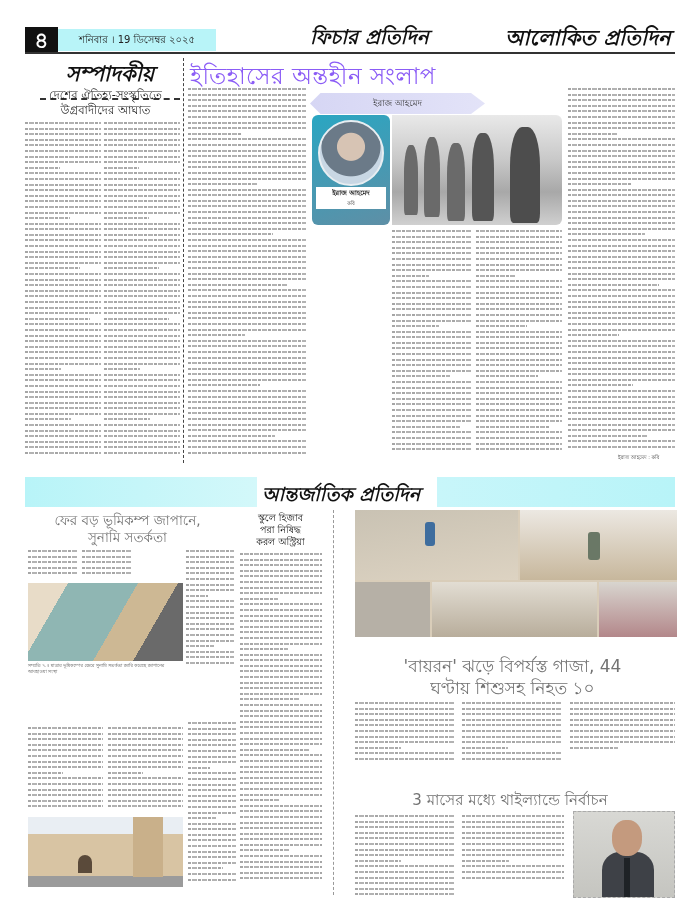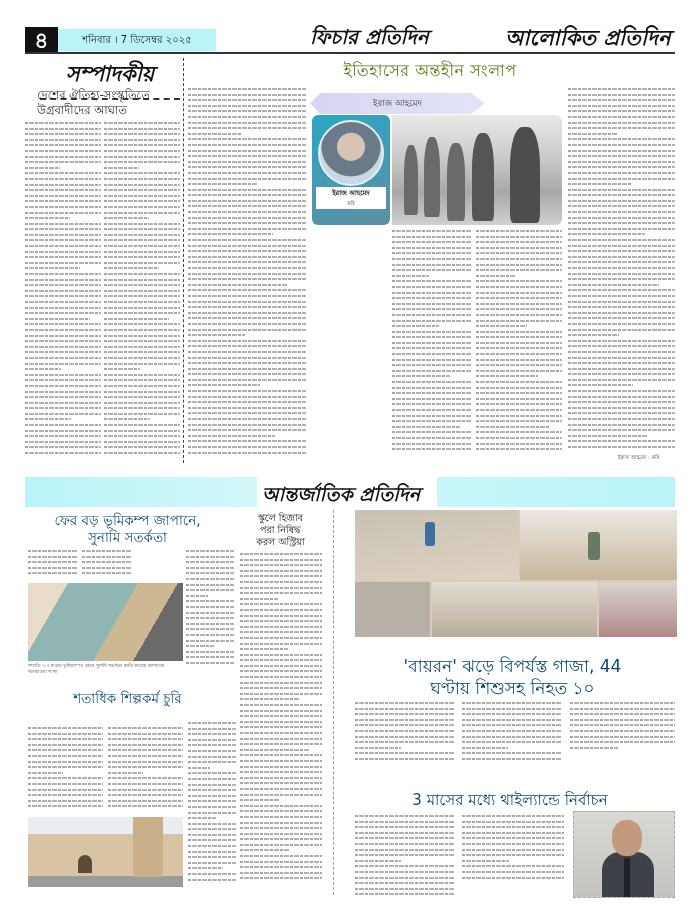--- a/index.html
+++ b/index.html
@@ -5,51 +5,51 @@
 *{box-sizing:border-box;margin:0;padding:0}
 html,body{width:700px;height:910px;background:#fff;overflow:hidden}
 body{position:relative;font-family:"DejaVu Sans",sans-serif;color:#222}
 .abs{position:absolute}
 .pg-num{left:25px;top:27px;width:33px;height:27px;background:#111;color:#fff;font-size:22px;font-weight:bold;text-align:center;line-height:27px}
 .date-bar{left:58px;top:29px;width:158px;height:22px;background:#b8f4f8;font-size:10px;line-height:22px;text-align:center;color:#222}
 .section{left:310px;top:22px;font-family:"DejaVu Serif",serif;font-size:20px;font-weight:bold;color:#111;font-style:italic}
 .brand{left:505px;top:22px;font-family:"DejaVu Serif",serif;font-size:21px;font-weight:bold;color:#111;font-style:italic}
 .top-rule{left:25px;top:52px;width:650px;height:2px;background:#333}
 .editorial-head{left:40px;top:58px;width:140px;text-align:center;font-family:"DejaVu Serif",serif;font-size:21px;font-weight:bold;font-style:italic;color:#111;border-bottom:2px dashed #333;padding-bottom:5px}
-.ed-title{left:37px;top:88px;width:155px;font-size:11.5px;line-height:15px;color:#222}
+.ed-title{left:28px;top:88px;width:155px;text-align:center;font-size:11.5px;line-height:15px;color:#222}
 .col{font-size:4px;line-height:5.6px;color:#555;text-align:justify;overflow:hidden}
 .col .ln{display:block;height:5.6px;border-bottom:1px solid transparent;background:repeating-linear-gradient(90deg,#888 0 3px,#fff 3px 4px,#999 4px 9px,#fff 9px 10px);background-size:100% 2px;background-repeat:no-repeat;background-position:0 2px;opacity:.75}
 .vdash{border-left:1px dashed #444}
-.feat-title{left:190px;top:58px;width:480px;text-align:center;font-size:16px;color:#4d7c0f;letter-spacing:.5px}
+.feat-title{left:190px;top:58px;width:480px;text-align:left;font-size:23px;color:#8b5cf6;letter-spacing:.5px}
 .author-banner{left:310px;top:93px;width:175px;height:21px;background:linear-gradient(90deg,#d6d6f4,#e3e3f8);clip-path:polygon(6% 0,92% 0,100% 50%,92% 100%,6% 100%,0 50%);font-size:8.5px;line-height:21px;text-align:center;color:#333}
 .author-box{left:312px;top:115px;width:78px;height:110px;background:linear-gradient(160deg,#2aa6c2,#5e8fa6);border-radius:6px}
 .author-photo{left:318px;top:120px;width:66px;height:66px;border-radius:50%;background:radial-gradient(circle at 50% 40%,#d7c4b4 0 28%,#6b7a88 30% 60%,#c8d7e4 62%);border:2px solid #e8eef2}
 .author-tag{left:316px;top:187px;width:70px;height:22px;background:#fff;text-align:center;font-size:6.5px;line-height:10px;color:#111;font-weight:bold;padding-top:1px}
 .author-tag small{display:block;font-weight:normal;font-size:5px;color:#444}
 .feat-photo{left:392px;top:115px;width:170px;height:110px;background:linear-gradient(180deg,#e9e9e9 0%,#c9c9c9 40%,#a8a8a8 70%,#d0d0d0 100%);border-radius:0 6px 6px 0;overflow:hidden}
 .fig{position:absolute;background:#6a6a6a;border-radius:40% 40% 10% 10%}
 .byline-end{left:618px;top:454px;font-size:5px;color:#444}
 .intl-bar-left{left:25px;top:477px;width:232px;height:30px;background:linear-gradient(90deg,#b8f4f8,#d3f8fa)}
 .intl-bar-right{left:437px;top:477px;width:238px;height:30px;background:linear-gradient(90deg,#c8f6fa,#b8f4f8)}
 .intl-title{left:262px;top:480px;font-family:"DejaVu Serif",serif;font-size:19px;font-weight:bold;font-style:italic;color:#111}
-.h2{font-size:13.5px;line-height:17px;text-align:center;color:#0c4a6e}
+.h2{font-size:13.5px;line-height:17px;text-align:center;color:#737373}
 .h3{font-size:9.5px;line-height:12px;text-align:center;color:#111}
 .ph{position:absolute;overflow:hidden}
 .quake{left:28px;top:583px;width:155px;height:78px;background:linear-gradient(120deg,#e8dcc8 0 20%,#8fb6b3 20% 55%,#cdb894 55% 75%,#6a6a6a 75%)}
 .gaza{left:355px;top:510px;width:322px;height:127px;background:#d9cdb9}
 .gaza div{position:absolute}
 .museum{left:28px;top:817px;width:155px;height:70px;background:linear-gradient(180deg,#e9eef3 0 25%,#d8c4a3 25% 85%,#9b9b9b 85%)}
 .thai{left:573px;top:811px;width:102px;height:87px;background:linear-gradient(180deg,#d8d8d4 0%,#c5c5c0 100%);border:1px dashed #aaa}
 .tiny-caption{font-size:4.5px;line-height:6px;color:#555}
 </style>
 </head>
 <body>
 
 <div class="abs pg-num">৪</div>
-<div class="abs date-bar">শনিবার । 7 ডিসেম্বর ২০২৫</div>
+<div class="abs date-bar">শনিবার । 19 ডিসেম্বর ২০২৫</div>
 <div class="abs section">ফিচার প্রতিদিন</div>
 <div class="abs brand">আলোকিত প্রতিদিন</div>
 <div class="abs top-rule"></div>
 
 <div class="abs editorial-head">সম্পাদকীয়</div>
 <div class="abs ed-title">
   <div>দেশের ঐতিহ্য-সংস্কৃতিতে</div>
   <div>উগ্রবাদীদের আঘাত</div>
 </div>
 <div class="abs col" style="left:25px;top:120px;width:76px;height:340px" id="ec1">
@@ -575,21 +575,20 @@
     <span class="ln"></span>
     <span class="ln"></span>
     <span class="ln"></span>
     <span class="ln"></span>
     <span class="ln"></span>
     <span class="ln"></span>
     <span class="ln" style="width: 46%;"></span>
   </div>
 
 <div class="abs h2" style="left:25px;top:690px;width:205px">
-  <div>শতাধিক শিল্পকর্ম চুরি</div>
 </div>
 <div class="abs col" style="left:28px;top:725px;width:75px;height:88px" id="bc1">
     <span class="ln"></span>
     <span class="ln"></span>
     <span class="ln"></span>
     <span class="ln"></span>
     <span class="ln"></span>
     <span class="ln"></span>
     <span class="ln"></span>
     <span class="ln"></span>

